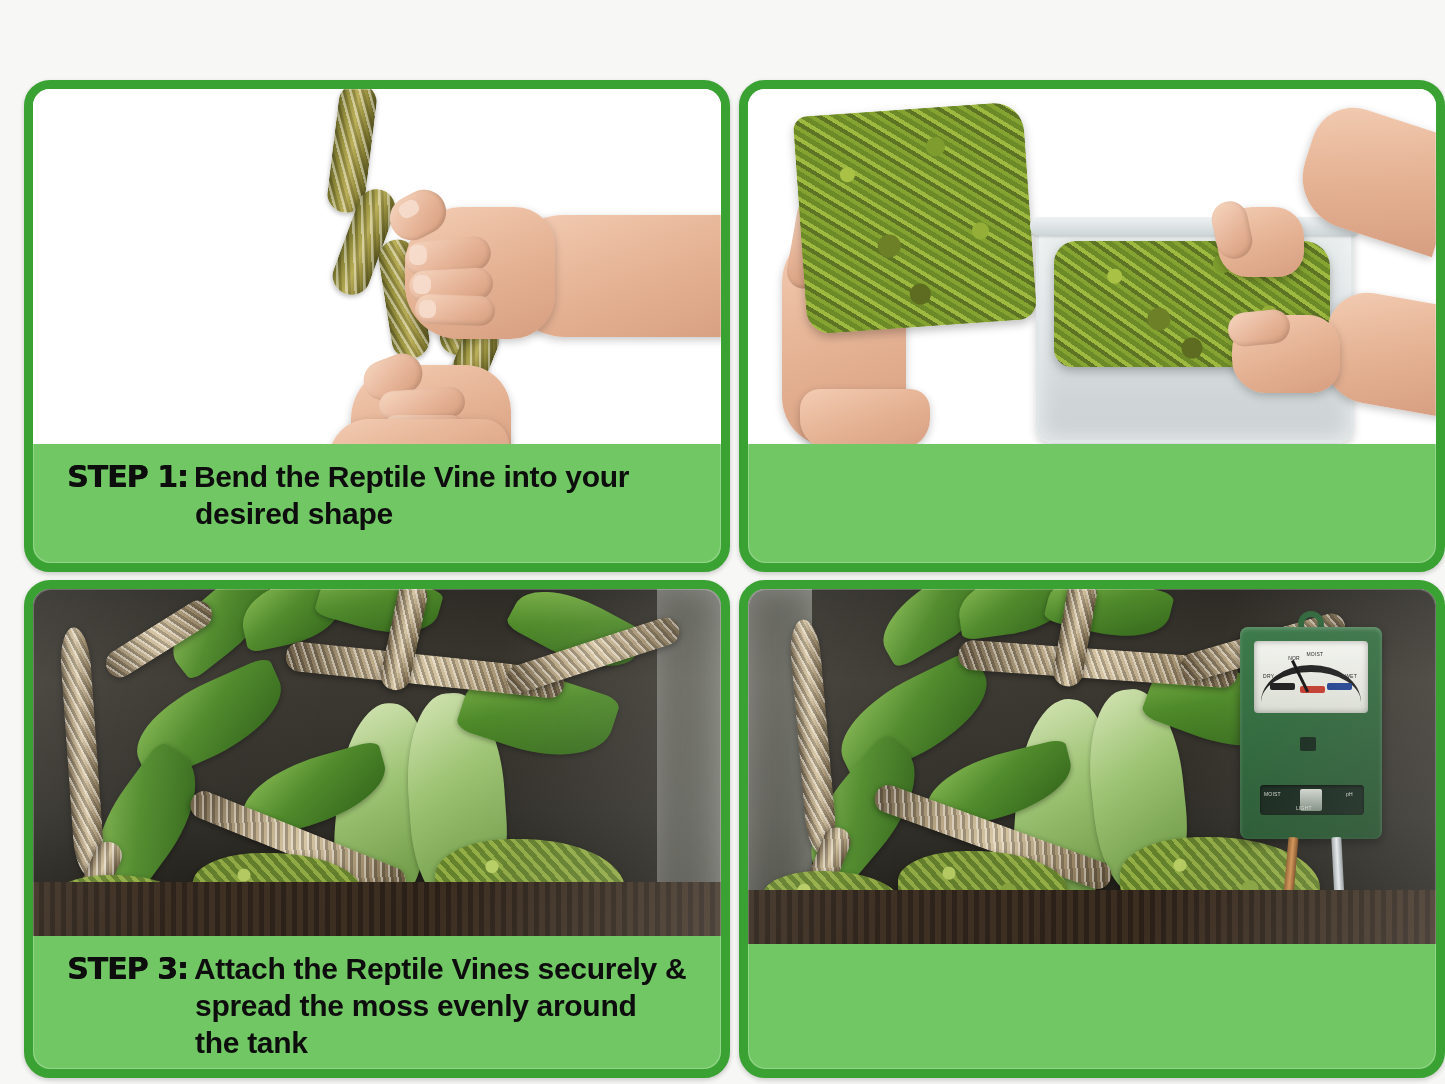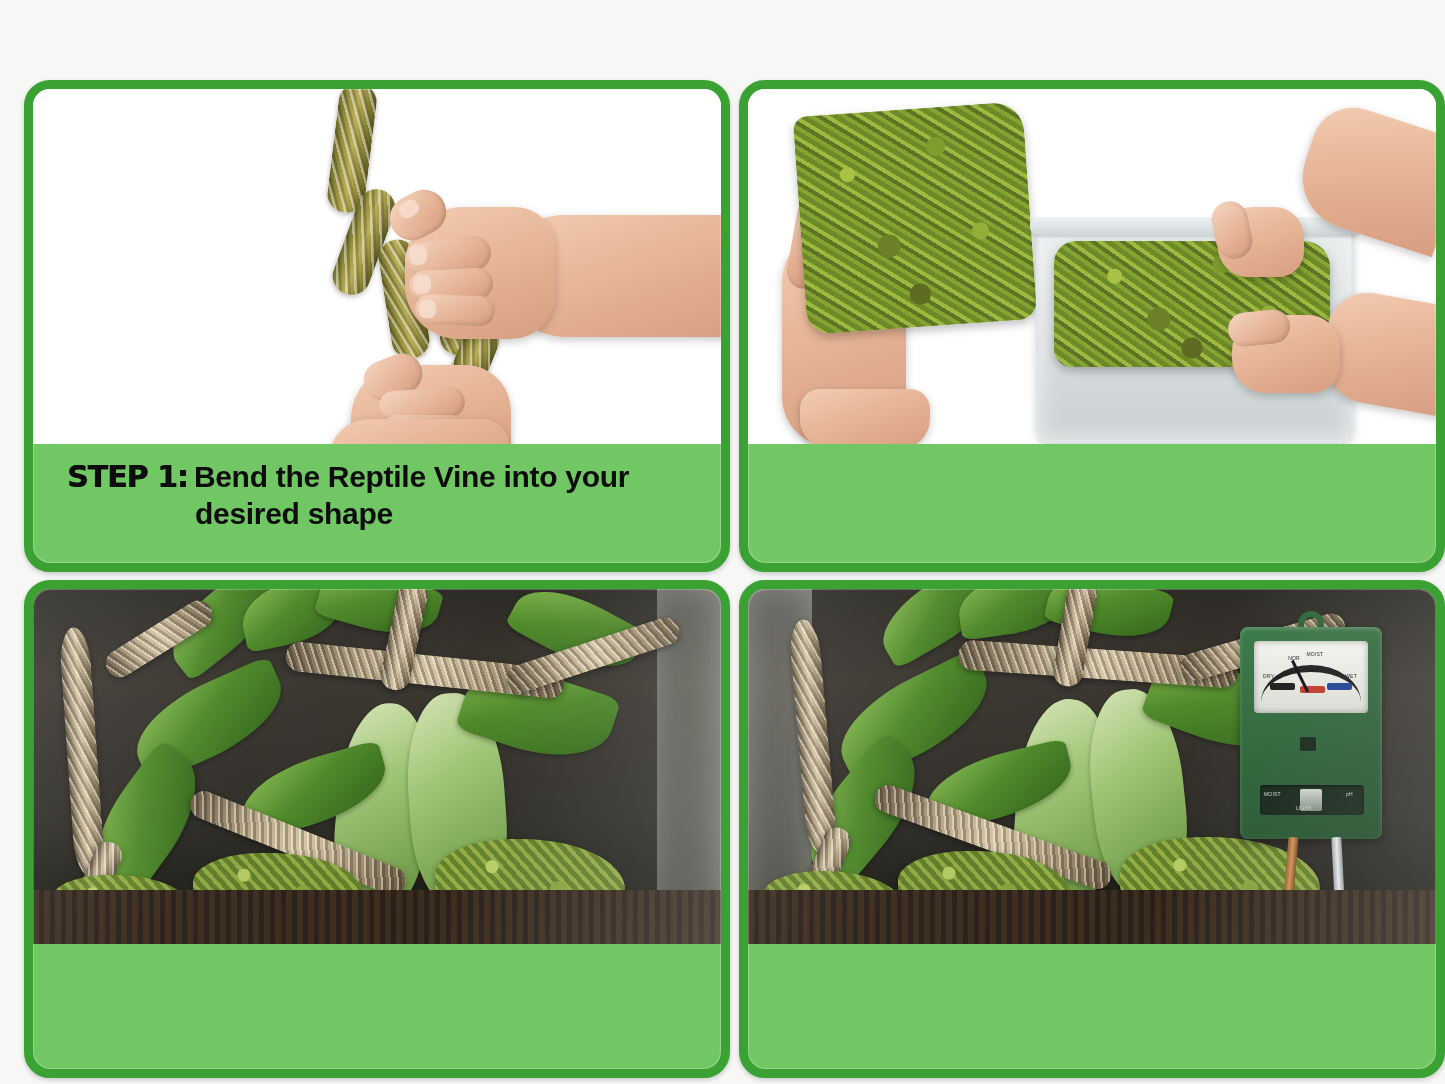--- a/index.html
+++ b/index.html
@@ -445,20 +445,25 @@
           <div class="rope" style="left:356px; top:-8px;  width:30px; height:110px; transform:rotate(12deg);"></div>
           <div class="rope" style="left:470px; top:52px;  width:180px; height:28px; transform:rotate(-18deg);"></div>
 
           <div class="moss-clump" style="left:160px; top:264px; width:170px; height:74px;"></div>
           <div class="moss-clump" style="left:402px; top:250px; width:190px; height:92px;"></div>
           <div class="moss-clump" style="left:18px;  top:286px; width:140px; height:62px;"></div>
           <div class="substrate"></div>
           <div class="terr-glass"></div>
         </div>
       </div>
+      <div class="caption hang">
+        <div class="caption-text">
+          <span class="step-label">STEP 3:</span><span>Attach the Reptile Vines securely &amp; spread the moss evenly around the tank</span>
+        </div>
+      </div>
     </div>
 
     <div class="panel row2">
       <div class="photo">
         <div class="scene">
           <div class="terr"></div>
           <div class="terr-side" style="left:0;"></div>
 
           <div class="leaf" style="left:126px; top:-6px;  width:130px; height:58px;  transform:rotate(-30deg);"></div>
           <div class="leaf" style="left:210px; top:-16px; width:116px; height:60px;  transform:rotate(-8deg);"></div>

